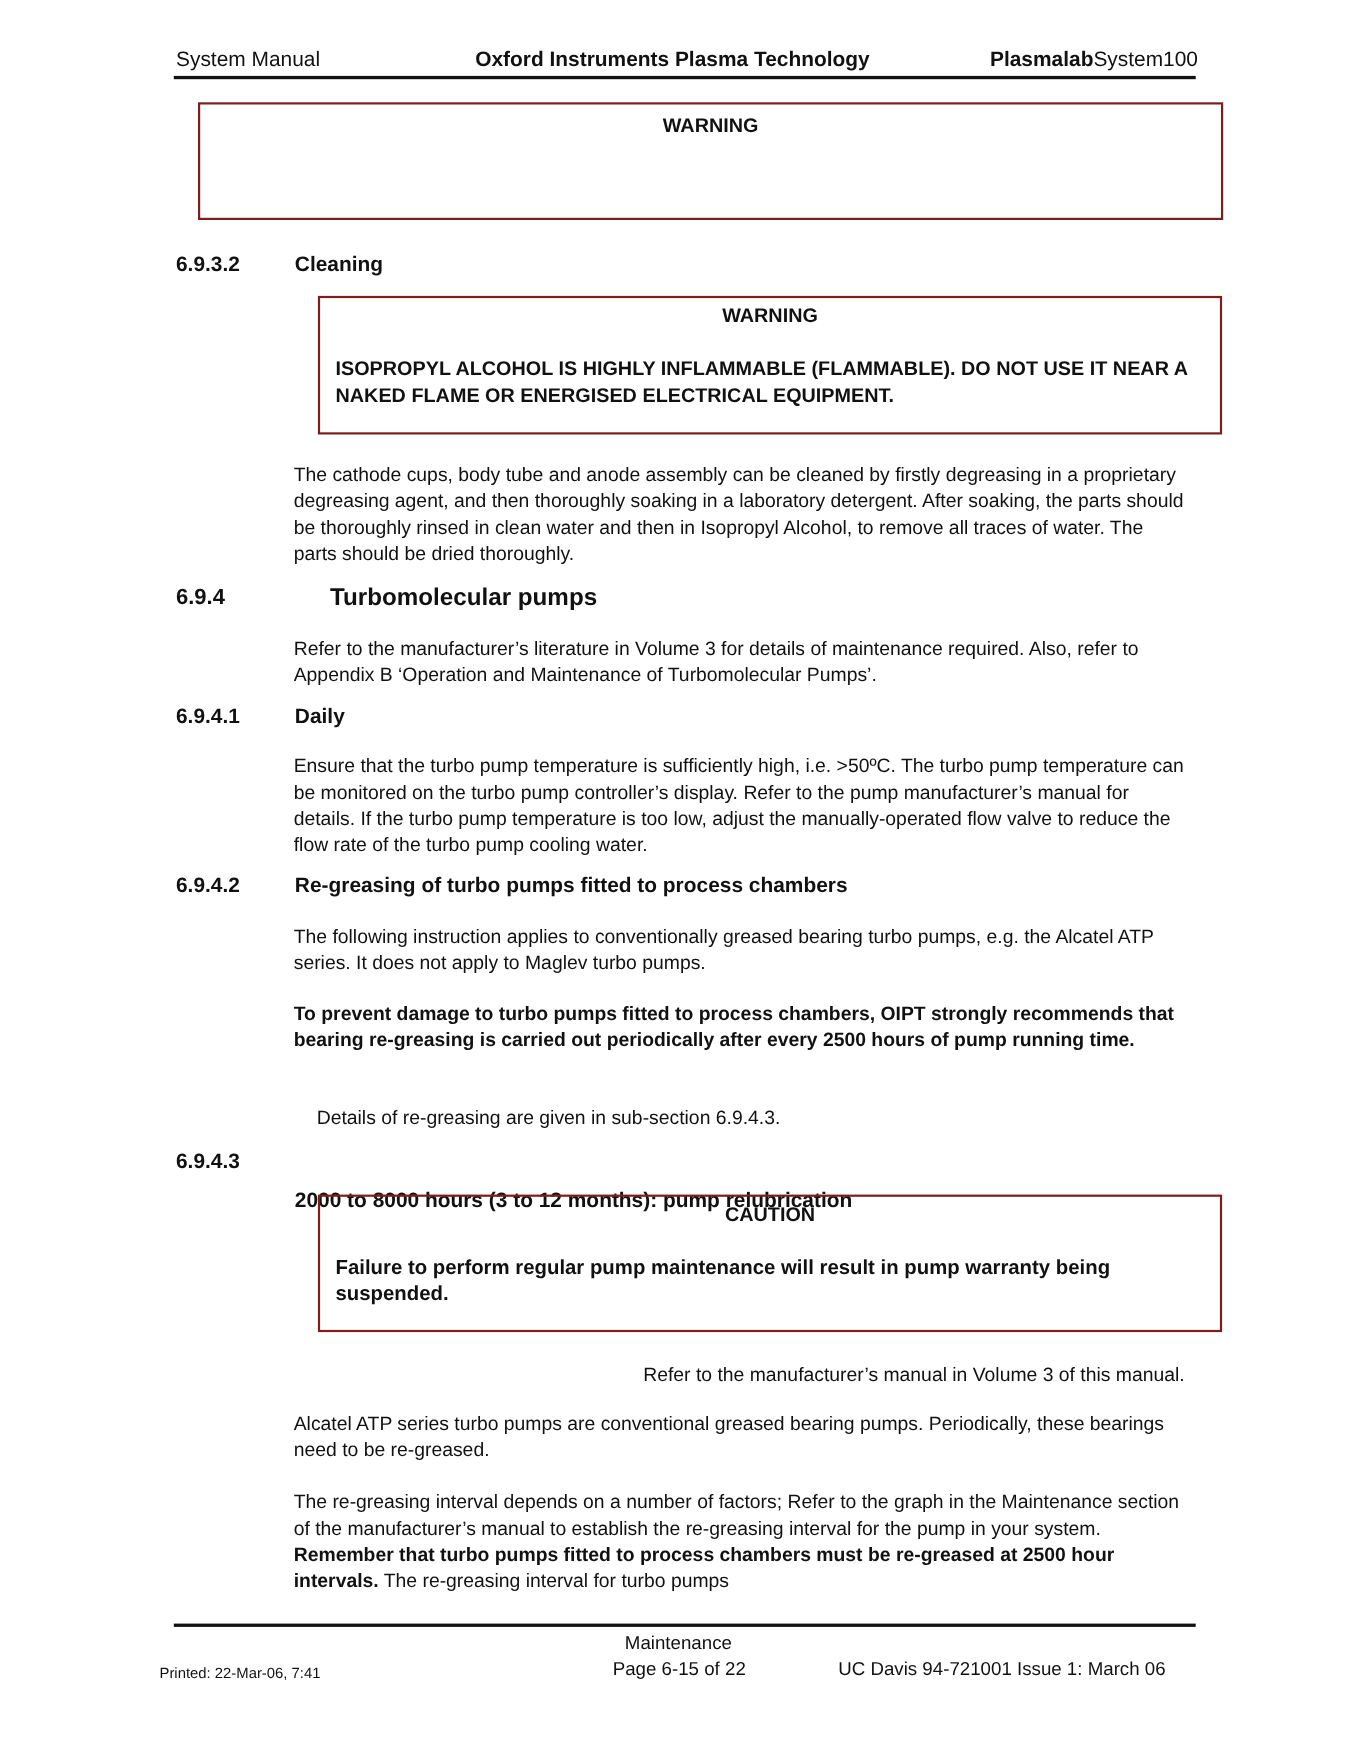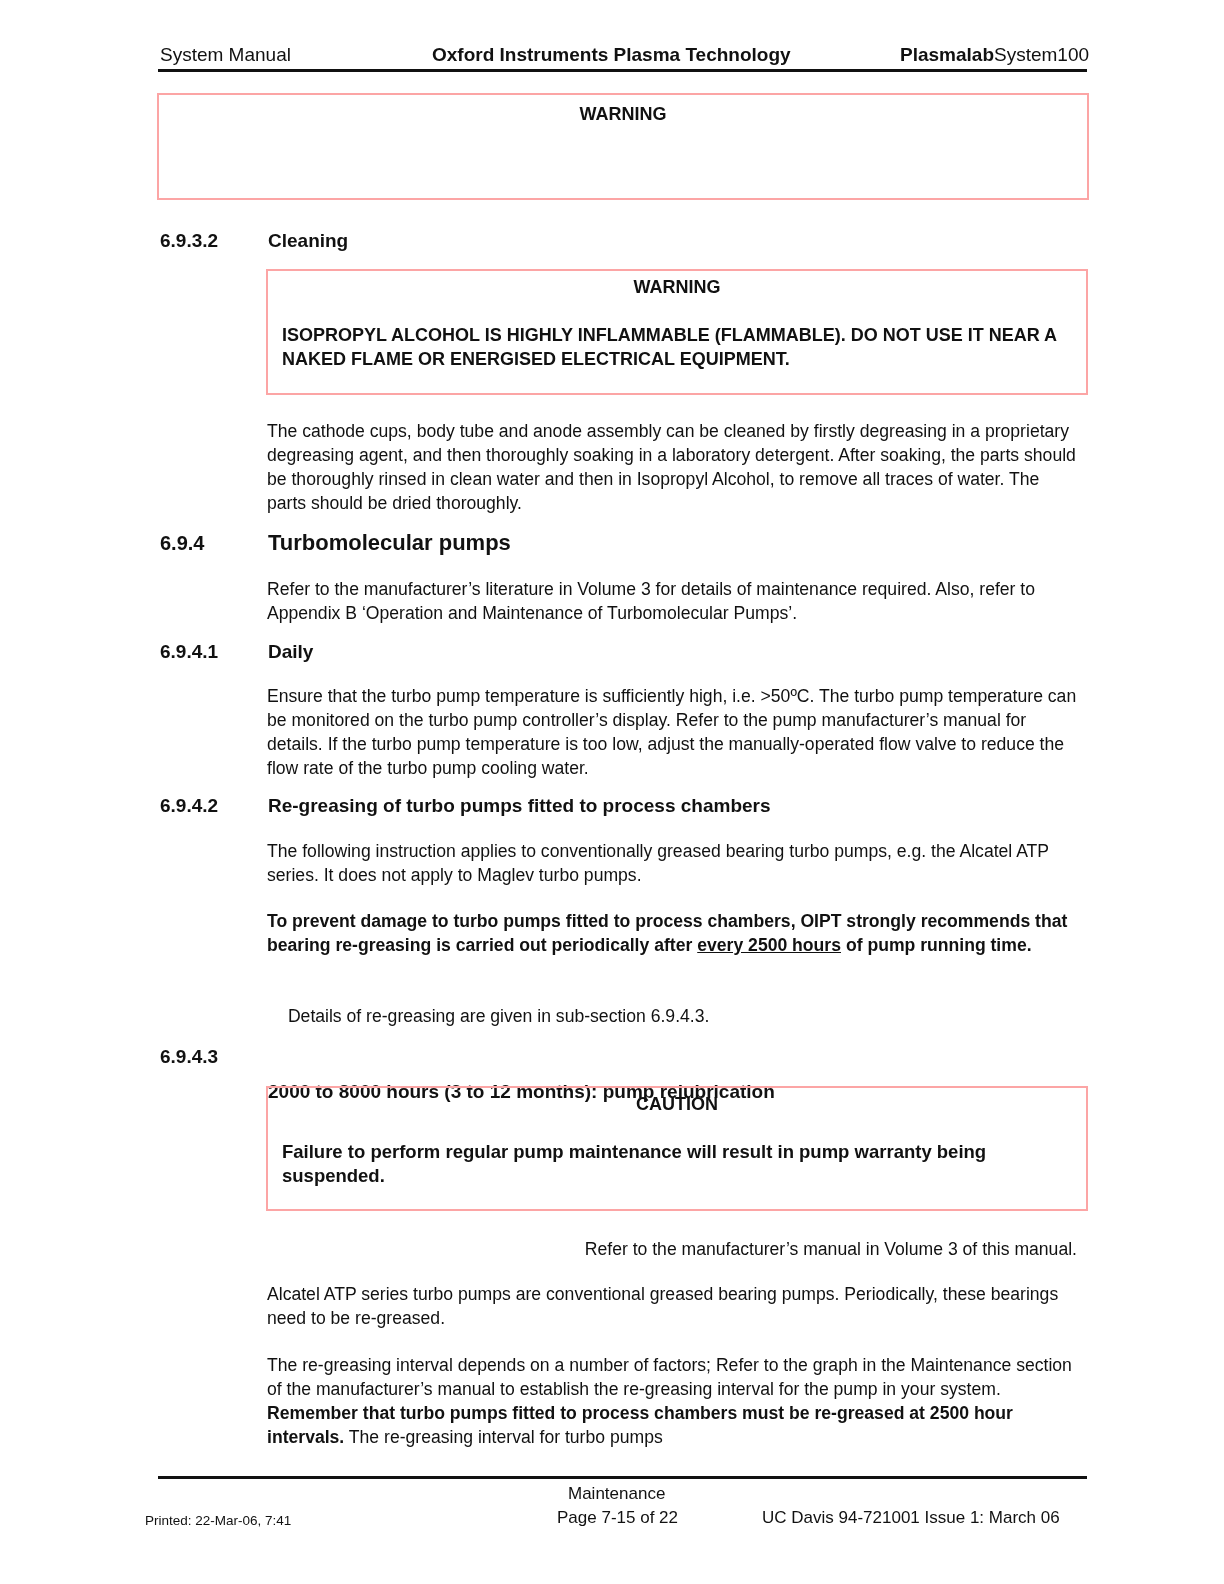--- a/index.html
+++ b/index.html
@@ -5,44 +5,44 @@
     html, body { margin: 0; padding: 0; background: #ffffff; }
     body { width: 1224px; height: 1584px; position: relative; overflow: hidden; color: #111; font-family: "Liberation Sans", sans-serif; }
     .abs { position: absolute; }
     .hdr { top: 44px; font-size: 19px; }
     .hdr-left { left: 160px; }
     .hdr-center { left: 432px; font-weight: bold; }
     .hdr-right { left: 900px; }
     .hdr-right b { font-weight: bold; }
     .hdr-rule { left: 158px; top: 69px; width: 929px; height: 3px; background: #111; }
 
-    .box { border: 2px solid #fca5a5; box-sizing: border-box; }
+    .box { border: 2px solid #7f1d1d; box-sizing: border-box; margin-left: 23px; }
     .box-title { text-align: center; font-weight: bold; font-size: 18px; }
     .box-body { font-weight: bold; font-size: 18px; line-height: 24px; }
 
     #warn1 { left: 157px; top: 93px; width: 932px; height: 107px; }
     #warn1 .box-title { position: absolute; left: 0; right: 0; top: 9px; }
     #warn1 .box-body { position: absolute; left: 0; right: 0; top: 56px; text-align: center; white-space: nowrap; }
 
     .secnum { left: 160px; font-weight: bold; font-size: 19px; }
     .sectitle { left: 268px; font-weight: bold; font-size: 19px; }
-    .sectitle.big { font-size: 22px; }
+    .sectitle.big { font-size: 22px; margin-left: 32px; }
     .secnum.big { font-size: 20px; }
 
     #warn2 { left: 266px; top: 269px; width: 822px; height: 126px; }
     #warn2 .box-title { position: absolute; left: 0; right: 0; top: 6px; }
     #warn2 .box-body { position: absolute; left: 14px; right: 10px; top: 52px; }
 
     #caution { left: 266px; top: 1086px; width: 822px; height: 125px; }
     #caution .box-title { position: absolute; left: 0; right: 0; top: 6px; }
     #caution .box-body { position: absolute; left: 14px; right: 10px; top: 52px; font-size: 18.5px; }
 
     .para { left: 267px; width: 810px; font-size: 17.6px; line-height: 24px; }
     .para.bold { font-weight: bold; }
-    .u { text-decoration: underline; }
+    .u { }
 
     .ftr-rule { left: 158px; top: 1476px; width: 929px; height: 3px; background: #111; }
     .ftr-small { font-size: 13.5px; }
     .ftr { font-size: 17px; }
   </style>
 </head>
 <body>
 
 <div class="abs hdr hdr-left">System Manual</div>
 <div class="abs hdr hdr-center">Oxford Instruments Plasma Technology</div>
@@ -85,14 +85,14 @@
   <div class="box-body">Failure to perform regular pump maintenance will result in pump warranty being suspended.</div>
 </div>
 
 <div class="abs para" style="top:1237px;text-align:right;">Refer to the manufacturer’s manual in Volume 3 of this manual.</div>
 <div class="abs para" style="top:1282px;">Alcatel ATP series turbo pumps are conventional greased bearing pumps. Periodically, these bearings need to be re-greased.</div>
 <div class="abs para" style="top:1353px;"><span>The re-greasing interval depends on a number of factors; Refer to the graph in the Maintenance section of the manufacturer’s manual to establish the re-greasing interval for the pump in your system. </span><b>Remember that turbo pumps fitted to process chambers must be re-greased at 2500 hour intervals.</b><span> The re-greasing interval for turbo pumps</span></div>
 
 <div class="abs ftr-rule"></div>
 <div class="abs ftr" style="left:568px; top:1484px;">Maintenance</div>
 <div class="abs ftr-small" style="left:145px; top:1513px;">Printed: 22-Mar-06, 7:41</div>
-<div class="abs ftr" style="left:557px; top:1508px;">Page 7-15 of 22</div>
+<div class="abs ftr" style="left:557px; top:1508px;">Page 6-15 of 22</div>
 <div class="abs ftr" style="left:762px; top:1508px;">UC Davis 94-721001 Issue 1: March 06</div>
 
 </body></html>

